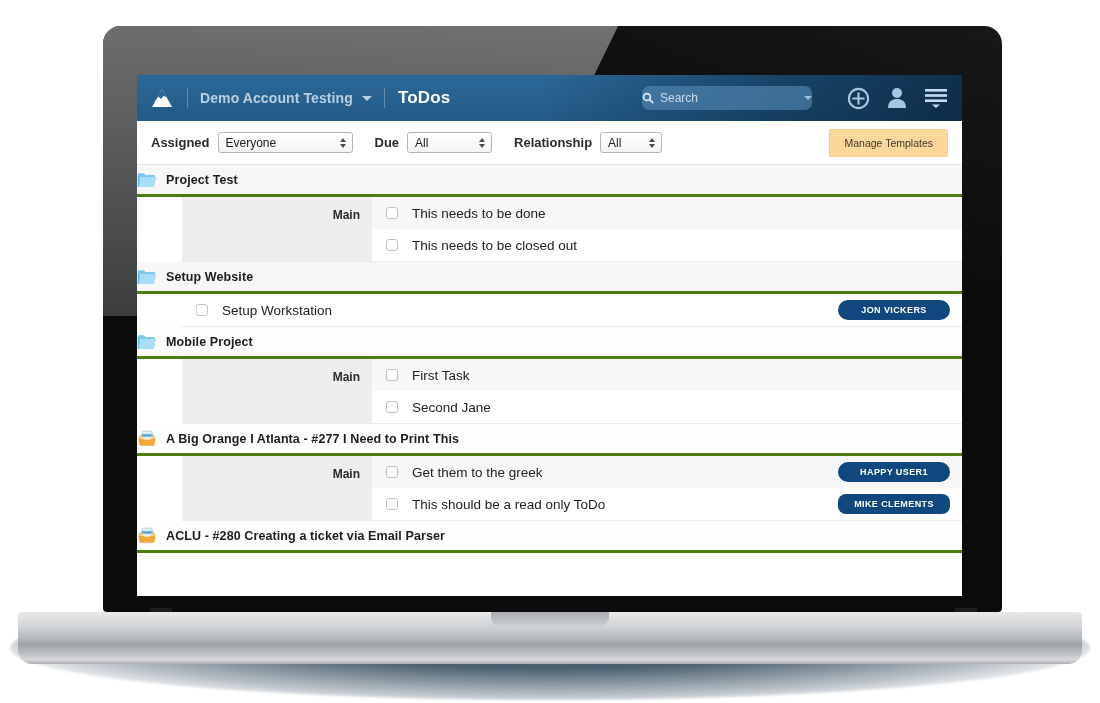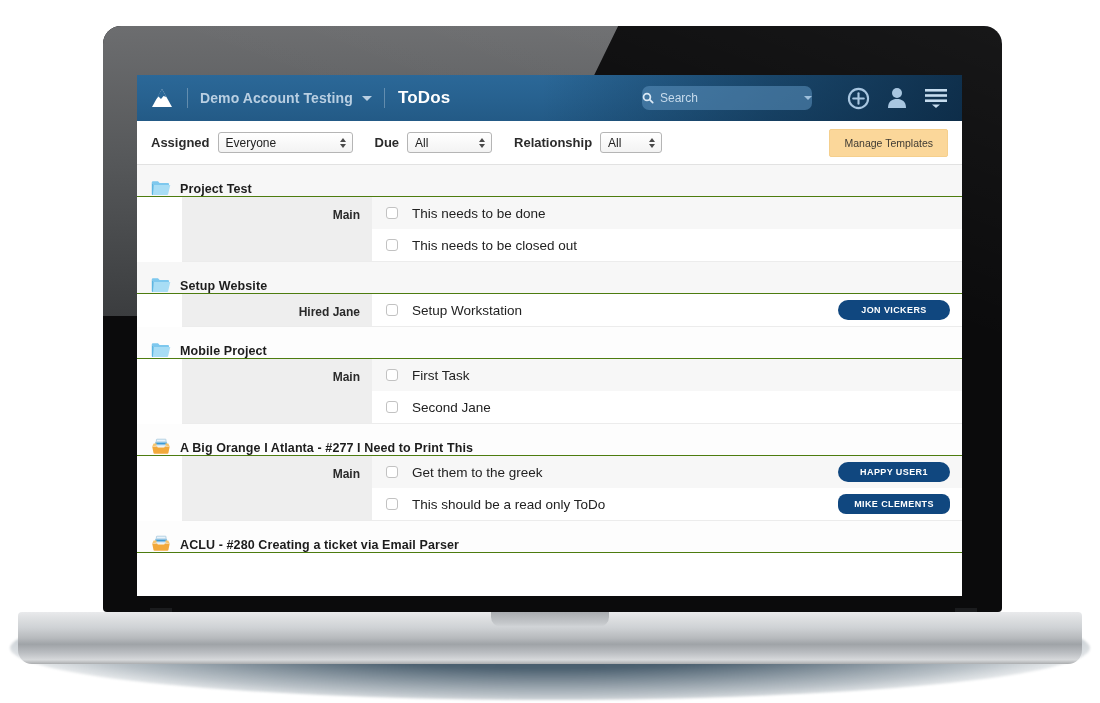--- a/index.html
+++ b/index.html
@@ -159,23 +159,23 @@
   .mng-btn {
     margin-left: auto; margin-right: 14px;
     background: #fbd79a; color: #3e3a33;
     font-size: 10.5px; padding: 7px 14px; border: 1px solid #f5cf8d;
     border-radius: 2px; white-space: nowrap;
   }
 
   
   .list { background: #fff; }
   .group-row {
-    height: 32px; display: flex; align-items: flex-end;
-    padding-left: 14px; background: #f7f7f7;
-    border-bottom: 1px solid #4d7c0f;
+    height: 32px; display: flex; align-items: center;
+    background: #f7f7f7;
+    border-bottom: 3px solid #4d7c0f;
   }
   .group-row.plain { background: #fdfdfd; }
   .g-icon { width: 20px; height: 17px; margin-right: 9px; flex: none; }
   .g-label { font-size: 12.5px; font-weight: bold; color: #1d1d1d; letter-spacing: .1px; }
 
   .section { display: flex; border-bottom: 1px solid #ececec; margin-left: 45px; }
   .sec-aside {
     width: 190px; flex: none; background: #eeeeee;
     display: flex; align-items: flex-start; justify-content: flex-end;
     padding: 11px 12px 0 0;
@@ -317,23 +317,20 @@
         </div>
         <div class="group-row">
           <span class="g-icon"><svg viewBox="0 0 20 17">
   <path d="M0.8 3.4 a1.2 1.2 0 0 1 1.2 -1.2 H7 l1.6 1.9 H17 a1 1 0 0 1 1 1 V6 H2.6 Z" fill="#7ec8ee"></path>
   <path d="M2.7 6.1 H19.3 L17.1 15.3 a1 1 0 0 1 -1 .8 H1.9 a1 1 0 0 1 -1 -1.2 Z" fill="#a8ddf5"></path>
   <path d="M0.8 3.4 V14.9 a1.2 1.2 0 0 0 1.1 1.2 l0.9 -10 Z" fill="#5cb6e2"></path>
 </svg></span>
           <span class="g-label">Setup Website</span>
         </div>
         <div class="section">
-          <div class="sec-aside">
-            <span class="sec-aside-label">Hired Jane</span>
-          </div>
           <div class="sec-tasks">
             <div class="task-row">
               <span class="cbx"></span>
               <span class="task-title">Setup Workstation</span>
               <span class="badge" style="background: rgb(16, 71, 127);">JON VICKERS</span>
             </div>
           </div>
         </div>
         <div class="group-row plain">
           <span class="g-icon"><svg viewBox="0 0 20 17">

